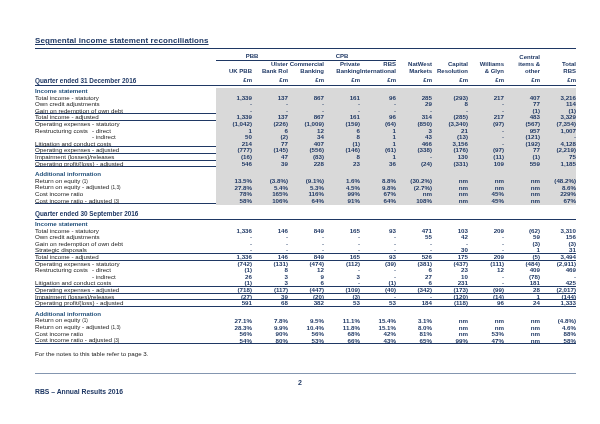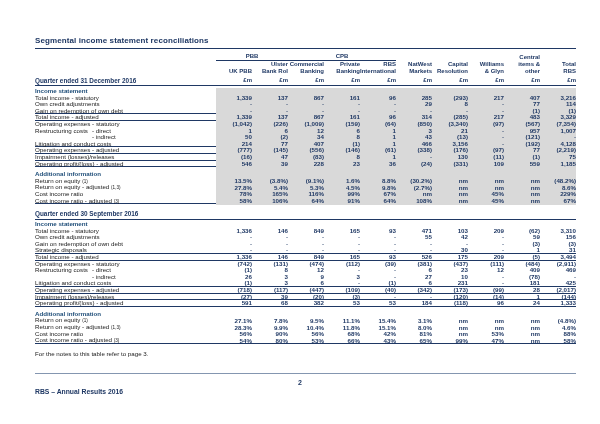--- a/index.html
+++ b/index.html
@@ -10,20 +10,21 @@
     position:relative;
     overflow:hidden;
     color:var(--text);
   }
   .content { position:absolute; left:35px; top:36px; width:541px; }
 
   .title {
     font-size:8px; font-weight:bold; color:var(--navy);
     padding-bottom:3px; border-bottom:1.4px solid var(--navy);
     letter-spacing:.1px;
+    text-decoration:underline;
   }
 
   
   .hdr-grid {
     display:grid;
     grid-template-columns:181px repeat(10,36px);
     grid-template-rows:9px 7px 7px 9px;
     margin-top:3px;
     border-bottom:1px solid var(--navy);
     padding-bottom:1px;

